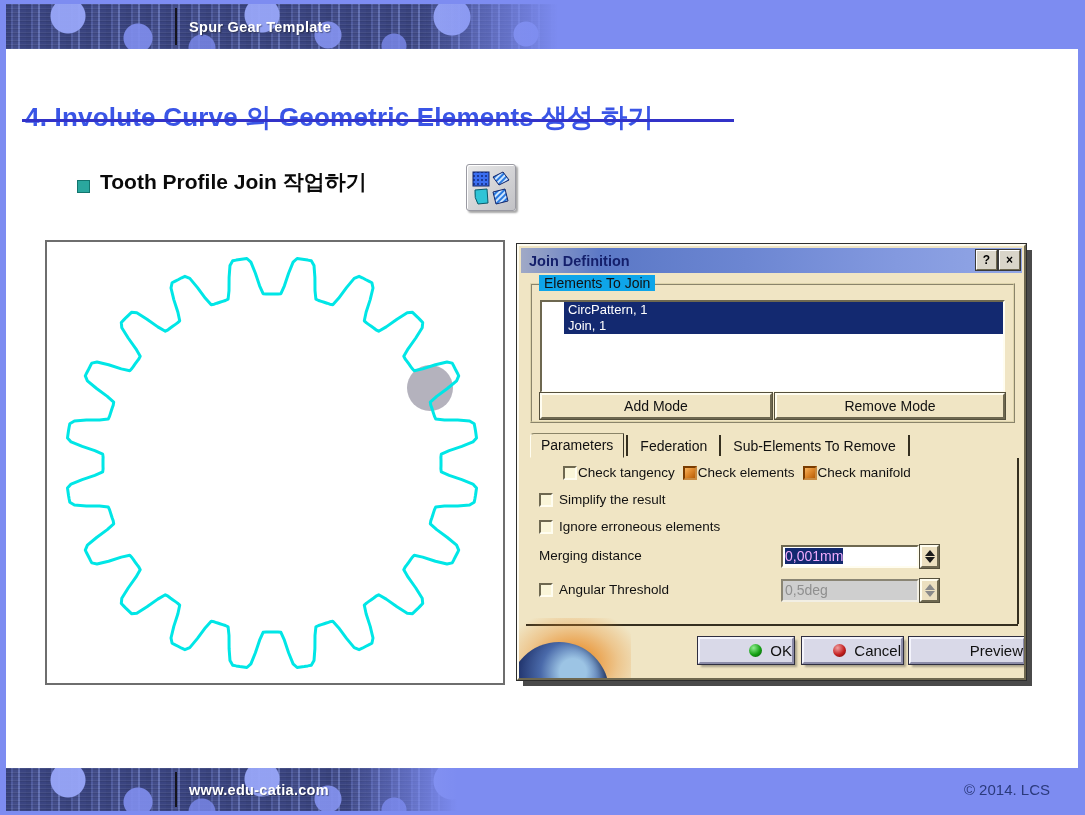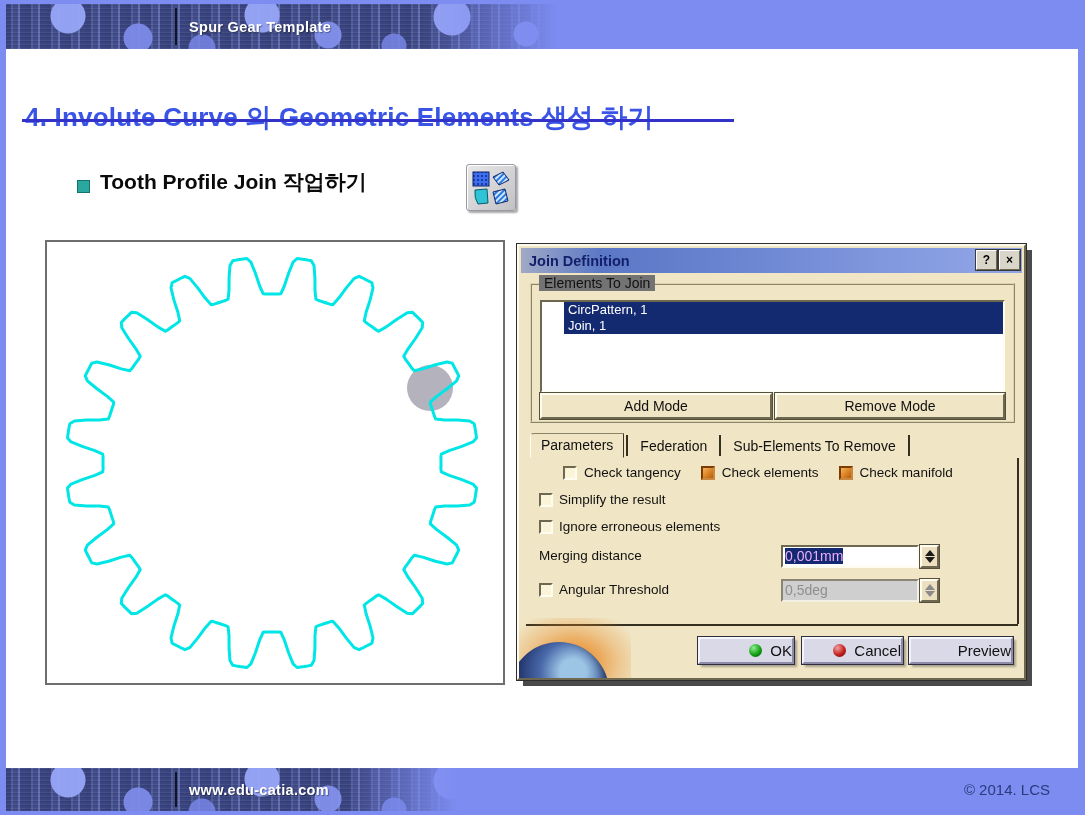--- a/index.html
+++ b/index.html
@@ -61,42 +61,42 @@
     display:flex;align-items:center;}
   .titlebar-text{padding-left:8px;font-size:14.5px;font-weight:bold;color:#141f6b;}
   .tb-btn{position:absolute;top:4px;width:19px;height:18px;background:#d9d5c9;
     border:1px solid;border-color:#ffffff #6e6850 #6e6850 #ffffff;box-shadow:0 0 0 1px #3a3a3a;
     font-size:12px;font-weight:bold;color:#000;display:flex;align-items:center;justify-content:center;
     line-height:1;}
   .tb-help{right:27px;} .tb-close{right:4px;}
 
   .groupbox{position:absolute;left:11px;top:37px;width:481px;height:136px;
     border:2px ridge #ded4ac;}
-  .group-label{position:absolute;top:-10px;left:7px;background:#737373;padding:0 5px;font-size:14px;}
+  .group-label{position:absolute;top:-10px;left:7px;background:#0ea5e9;padding:0 5px;font-size:14px;}
   .listbox{position:absolute;left:8px;top:15px;width:461px;height:89px;background:#ffffff;
     border:2px solid;border-color:#6e6850 #fffdf0 #fffdf0 #6e6850;overflow:hidden;}
   .list-item{height:16px;line-height:16px;background:#132970;color:#ffffff;
     font-size:13px;padding-left:4px;margin-left:22px;}
   .mode-btn{position:absolute;top:108px;height:22px;background:#f0e5c4;
     border:2px solid;border-color:#fffdf0 #6e6850 #6e6850 #fffdf0;box-shadow:0 0 0 1px #55503c;
     font-size:14px;display:flex;align-items:center;justify-content:center;}
   .add-mode{left:8px;width:228px;} .remove-mode{left:243px;width:226px;}
 
   .tabs{position:absolute;left:11px;top:186px;height:26px;display:flex;align-items:flex-end;}
   .tab{font-size:14px;padding:3px 10px 4px 10px;white-space:nowrap;}
   .tab.active{border:1px solid;border-color:#8a8468 #3a3628 transparent #fffdf0;
     border-top-left-radius:4px;background:#f0e5c4;}
   .tab-sep{width:2px;height:21px;background:#352f1f;margin:0 2px 2px 2px;}
 
   .tab-panel{position:absolute;left:11px;top:212px;width:487px;height:166px;
     border-right:2px solid #352f1f;}
   .panel-bottom-line{position:absolute;left:7px;top:378px;width:492px;height:2px;background:#352f1f;}
 
   .opt-row{position:absolute;left:20px;display:flex;align-items:center;gap:6px;}
-  .row1{top:219px;gap:7px;padding-left:24px;} .row2{top:246px;} .row3{top:273px;} .row5{top:336px;}
+  .row1{top:219px;gap:1px;padding-left:24px;} .row2{top:246px;} .row3{top:273px;} .row5{top:336px;}
   .cb{width:14px;height:14px;background:#faf5d8;flex:0 0 auto;
     border:2px solid;border-color:#6e6850 #fffdf0 #fffdf0 #6e6850;box-sizing:border-box;}
   .cb.checked{background:linear-gradient(135deg,#f6b25e 0%,#e08a2e 45%,#b65c06 100%);
     border-color:#7a3c00 #c98a40 #c98a40 #7a3c00;}
   .opt-label{white-space:nowrap;}
   .opt-gap{width:6px;}
 
   .field-label{position:absolute;left:20px;top:302px;font-size:13.5px;}
   .spin-field{position:absolute;left:262px;display:flex;}
   .merge-field{top:299px;} .angular-field{top:333px;}
@@ -111,21 +111,21 @@
   .tri-up{width:0;height:0;border-left:5px solid transparent;border-right:5px solid transparent;
     border-bottom:6px solid #1a1a1a;}
   .tri-down{width:0;height:0;border-left:5px solid transparent;border-right:5px solid transparent;
     border-top:6px solid #1a1a1a;}
   .spinner.disabled .tri-up{border-bottom-color:#8a8a8a;}
   .spinner.disabled .tri-down{border-top-color:#8a8a8a;}
 
   .action-btn{position:absolute;top:391px;height:27px;background:#d9d9e8;
     border:2px solid;border-color:#f4f4fc #8c8ca8 #8c8ca8 #f4f4fc;box-shadow:0 0 0 1px #2e2e40, 3px 3px 2px rgba(0,0,0,.3);
     font-size:15px;display:flex;align-items:center;justify-content:flex-end;gap:8px;box-sizing:border-box;}
-  .btn-ok{left:179px;width:96px;} .btn-cancel{left:283px;width:101px;} .btn-preview{left:390px;width:104px;}
+  .btn-ok{left:179px;width:96px;} .btn-cancel{left:283px;width:101px;} .btn-preview{left:390px;width:116px;}
   .dot{width:13px;height:13px;border-radius:50%;flex:0 0 auto;}
   .dot.green{background:radial-gradient(circle at 35% 30%, #8fee8f, #14a014 55%, #064d06);}
   .dot.red{background:radial-gradient(circle at 35% 30%, #f0a0a0, #c42020 55%, #5c0404);}
 
   .sphere-glow{position:absolute;left:-18px;top:372px;width:130px;height:100px;
     background:radial-gradient(ellipse at 55% 45%, rgba(232,140,40,.85) 0 18%, rgba(232,140,40,.35) 45%, transparent 70%);}
   .sphere{position:absolute;left:-10px;top:396px;width:100px;height:100px;border-radius:50%;
     background:radial-gradient(circle at 64% 30%, #9cc4e4 0 14%, #4a6aaa 34%, #22356e 58%, #101c46 85%);
     box-shadow:inset -4px -6px 10px rgba(0,0,0,.5);}
 </style>

